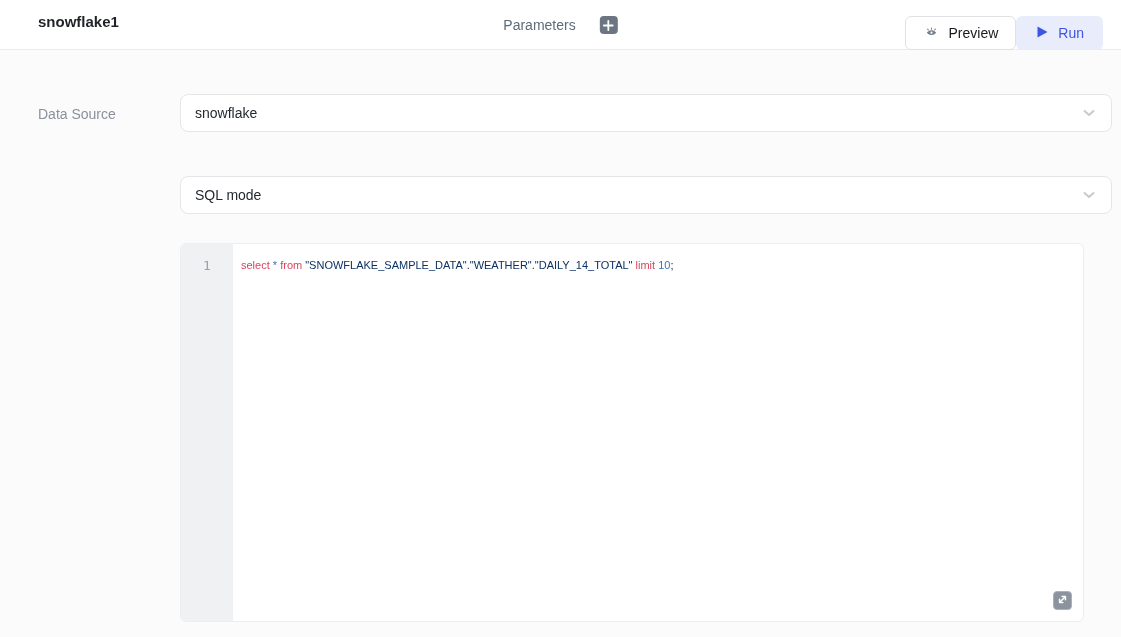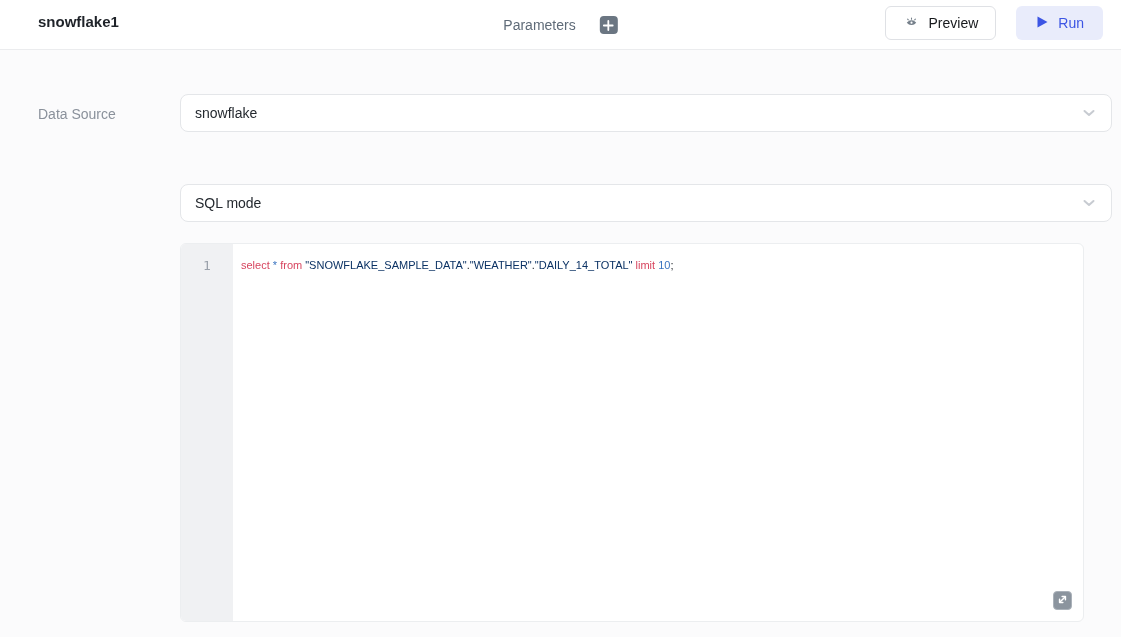--- a/index.html
+++ b/index.html
@@ -31,22 +31,22 @@
   }
   .parameters-label { font-size: 14px; color: #5f6b78; }
   .plus-badge {
     width: 18px; height: 18px; border-radius: 4px;
     background: #6b7682; color: #ffffff;
     display: flex; align-items: center; justify-content: center;
     cursor: pointer; border: none;
   }
   .plus-badge svg { display: block; }
   .topbar-right {
-    position: absolute; right: 18px; top: 6px;
-    display: flex; align-items: center; gap: 20px;
+    position: absolute; right: 18px; top: 16px;
+    display: flex; align-items: center; gap: 0;
   }
   .btn {
     height: 34px; border-radius: 6px; font-size: 14px;
     display: inline-flex; align-items: center; gap: 9px;
     cursor: pointer; font-family: "Liberation Sans", sans-serif;
   }
   .btn-preview {
     background: #ffffff; border: 1px solid #dfe1e5;
     color: #17191c; padding: 0 17px;
   }
@@ -61,21 +61,21 @@
     font-size: 14px; color: #8a919b;
   }
   .select-box {
     position: absolute; left: 180px; width: 932px; height: 38px;
     background: #ffffff; border: 1px solid #e4e6e9; border-radius: 8px;
     display: flex; align-items: center;
     padding: 0 14px; font-size: 14px; color: #24292f;
     cursor: pointer;
   }
   .select-datasource { top: 94px; }
-  .select-mode { top: 184px; }
+  .select-mode { top: 176px; }
   .select-box .chevron { margin-left: auto; display: flex; }
 
   
   .editor {
     position: absolute; left: 180px; top: 243px; width: 904px; height: 379px;
     background: #ffffff; border: 1px solid #eceef0; border-radius: 6px;
     overflow: hidden;
   }
   .editor-gutter {
     position: absolute; left: 0; top: 0; bottom: 0; width: 52px;

